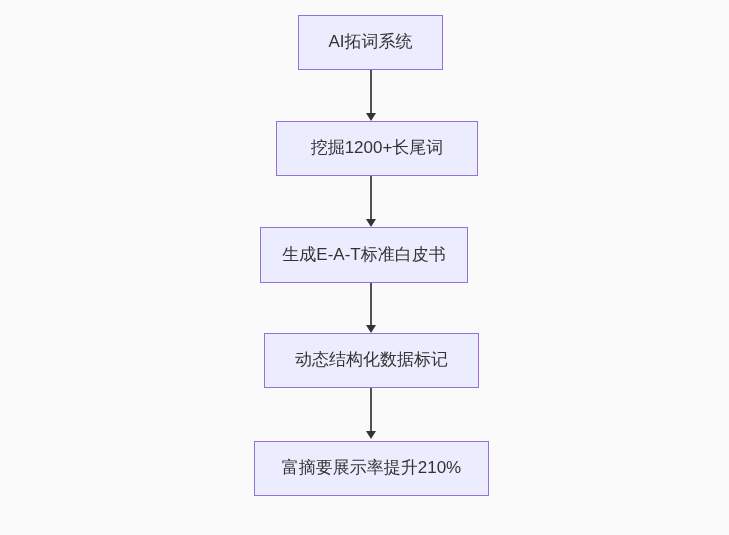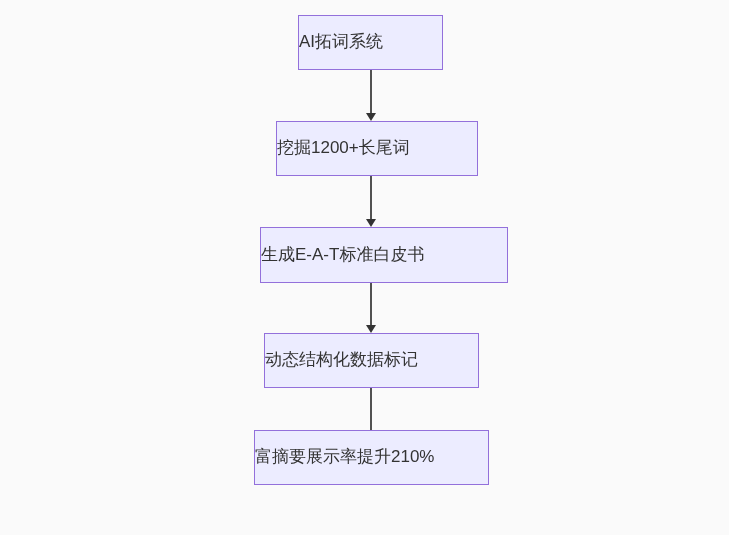--- a/index.html
+++ b/index.html
@@ -18,20 +18,21 @@
     width: 729px;
     height: 535px;
   }
   .node {
     position: absolute;
     box-sizing: border-box;
     background: var(--node-fill, #ececff);
     border: 1px solid var(--node-border, #9370db);
     display: flex;
     align-items: center;
+    justify-content: center;
   }
   .node-label {
     color: var(--node-text, #333333);
     font-size: 17px;
     line-height: 1.2;
     white-space: nowrap;
     text-align: center;
   }
   .edge {
     position: absolute;
@@ -53,23 +54,23 @@
     bottom: 0;
     width: 0;
     height: 0;
     border-left: 5px solid transparent;
     border-right: 5px solid transparent;
     border-top: 8px solid var(--edge-color, #333333);
   }
   
   #node-1 { left: 298px; top: 15px;  width: 145px; height: 55px; }
   #node-2 { left: 276px; top: 121px; width: 202px; height: 55px; }
-  #node-3 { left: 260px; top: 227px; width: 248px; height: 56px; }
+  #node-3 { left: 260px; top: 227px; width: 208px; height: 56px; }
   #node-4 { left: 264px; top: 333px; width: 215px; height: 55px; }
-  #node-5 { left: 254px; top: 430px; width: 235px; height: 55px; }
+  #node-5 { left: 254px; top: 441px; width: 235px; height: 55px; }
   
   #edge-1 { left: 365px; top: 70px;  height: 51px; }
   #edge-2 { left: 365px; top: 176px; height: 51px; }
   #edge-3 { left: 365px; top: 283px; height: 50px; }
   #edge-4 { left: 365px; top: 388px; height: 51px; }
 </style>
 </head>
 <body>
 
 <div class="canvas">

